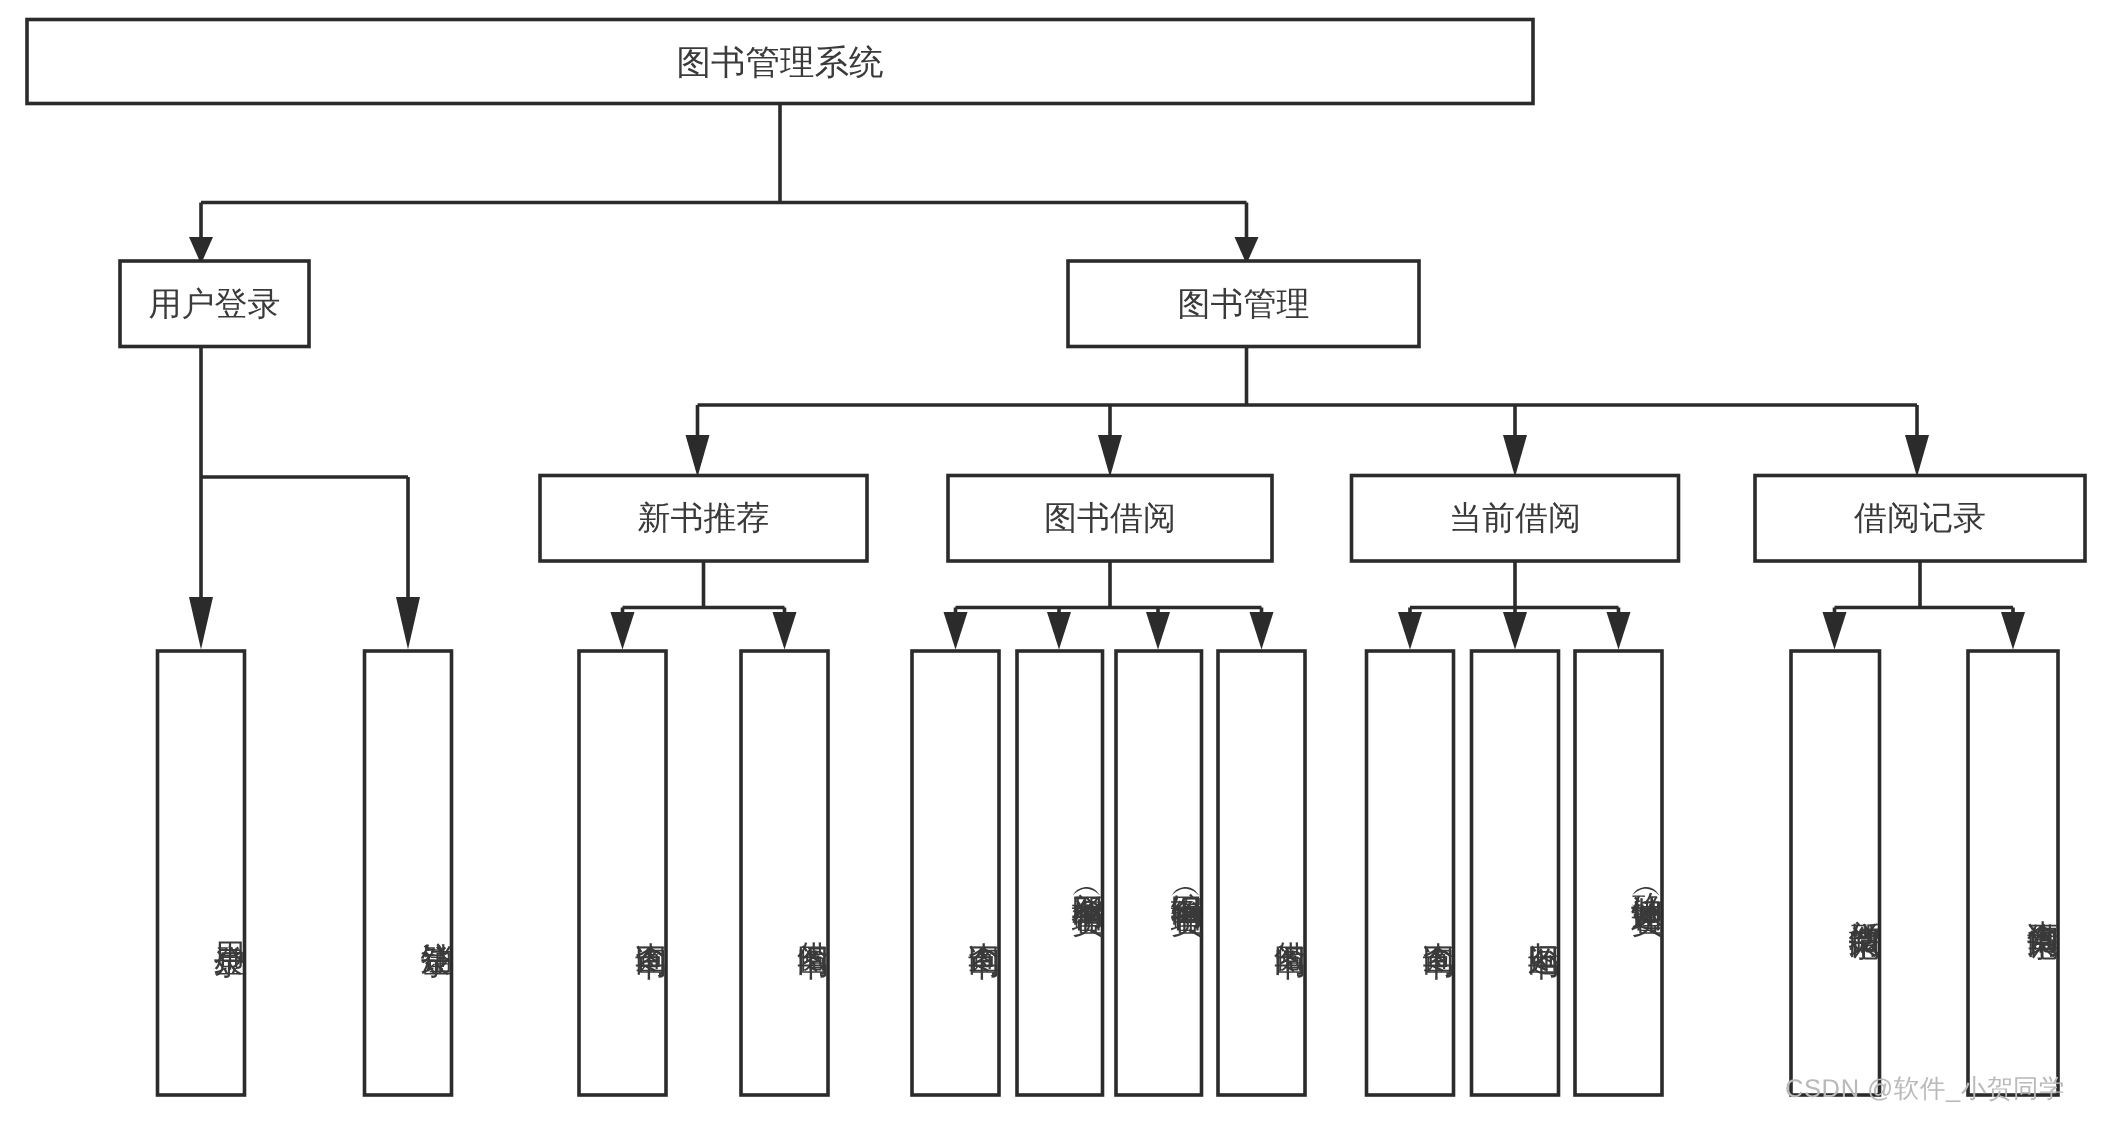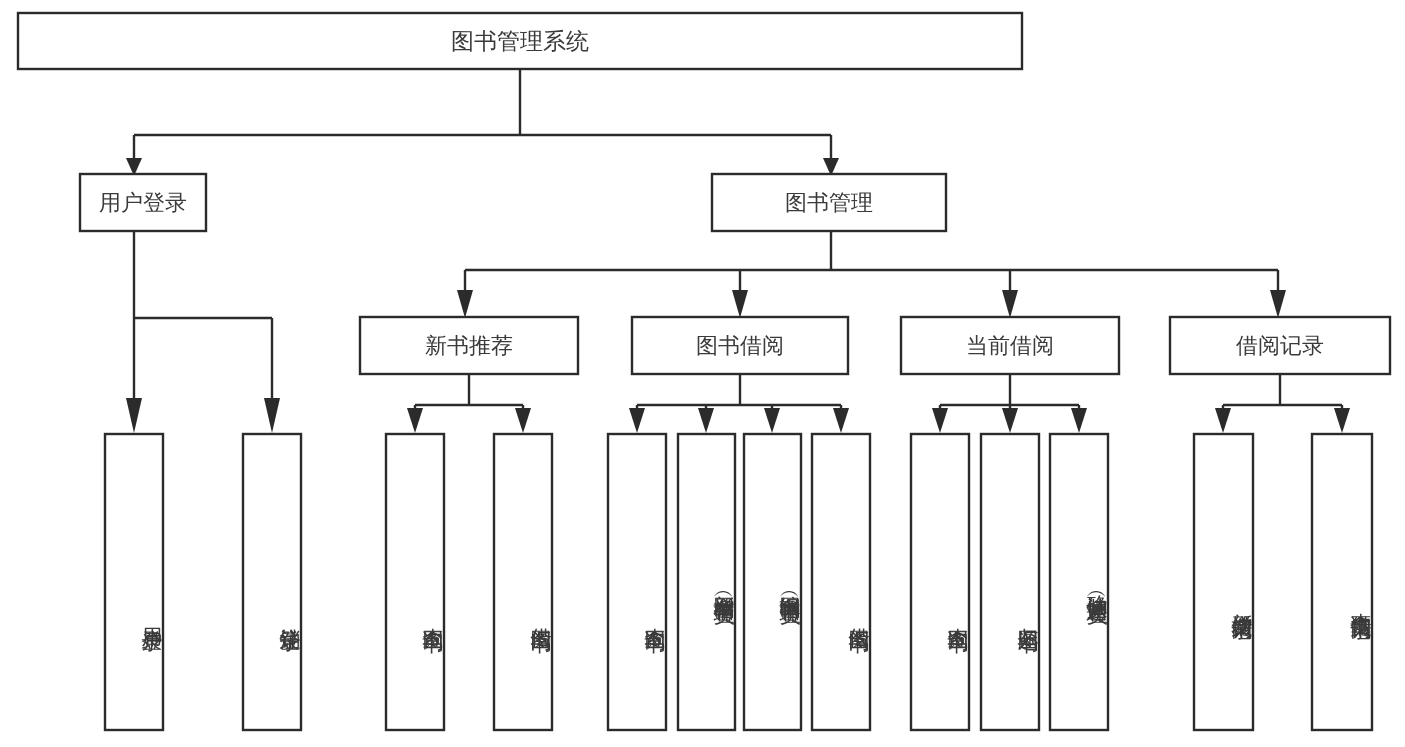--- a/index.html
+++ b/index.html
@@ -208,14 +208,15 @@
   <div class="leaf-label-wrap" style="left:744px; top:444px; width:57px; height:282px;">编辑图书（管理员）</div>
   <div class="leaf-label-wrap" style="left:812px; top:498px; width:58px; height:232px;">借阅图书</div>
 
   <div class="leaf-label-wrap" style="left:911px; top:498px; width:58px; height:232px;">查询图书</div>
   <div class="leaf-label-wrap" style="left:981px; top:498px; width:58px; height:232px;">归还图书</div>
   <div class="leaf-label-wrap" style="left:1050px; top:444px; width:58px; height:282px;">确认归还（管理员）</div>
 
   <div class="leaf-label-wrap" style="left:1194px; top:470px; width:59px; height:260px;">新增借阅记录</div>
   <div class="leaf-label-wrap" style="left:1312px; top:470px; width:60px; height:260px;">查询借阅记录</div>
 
+  <div class="watermark">CSDN @软件_小贺同学</div>
 
 </div>
 
 </body></html>

